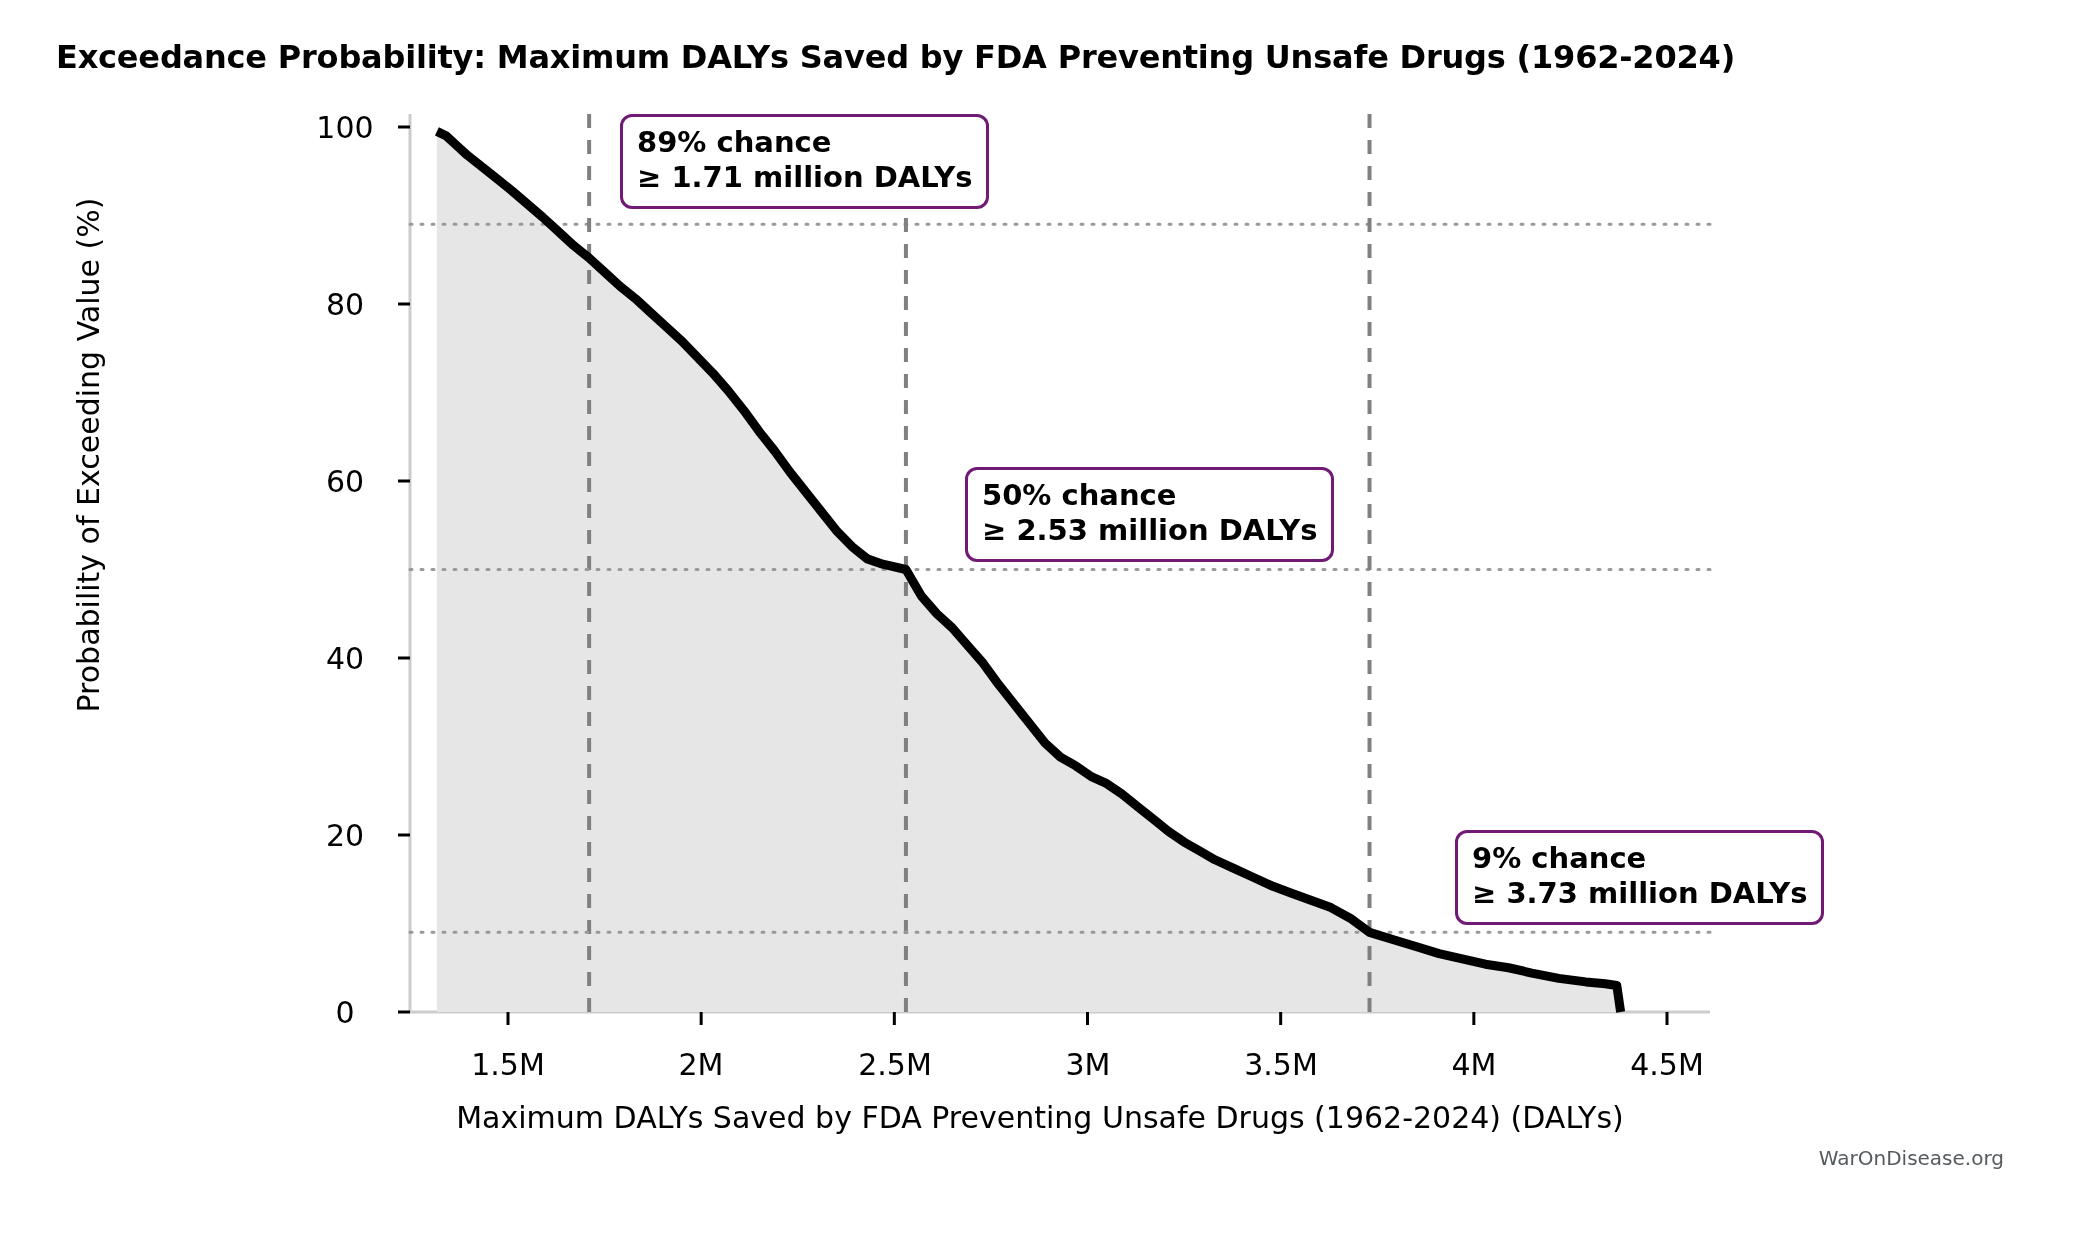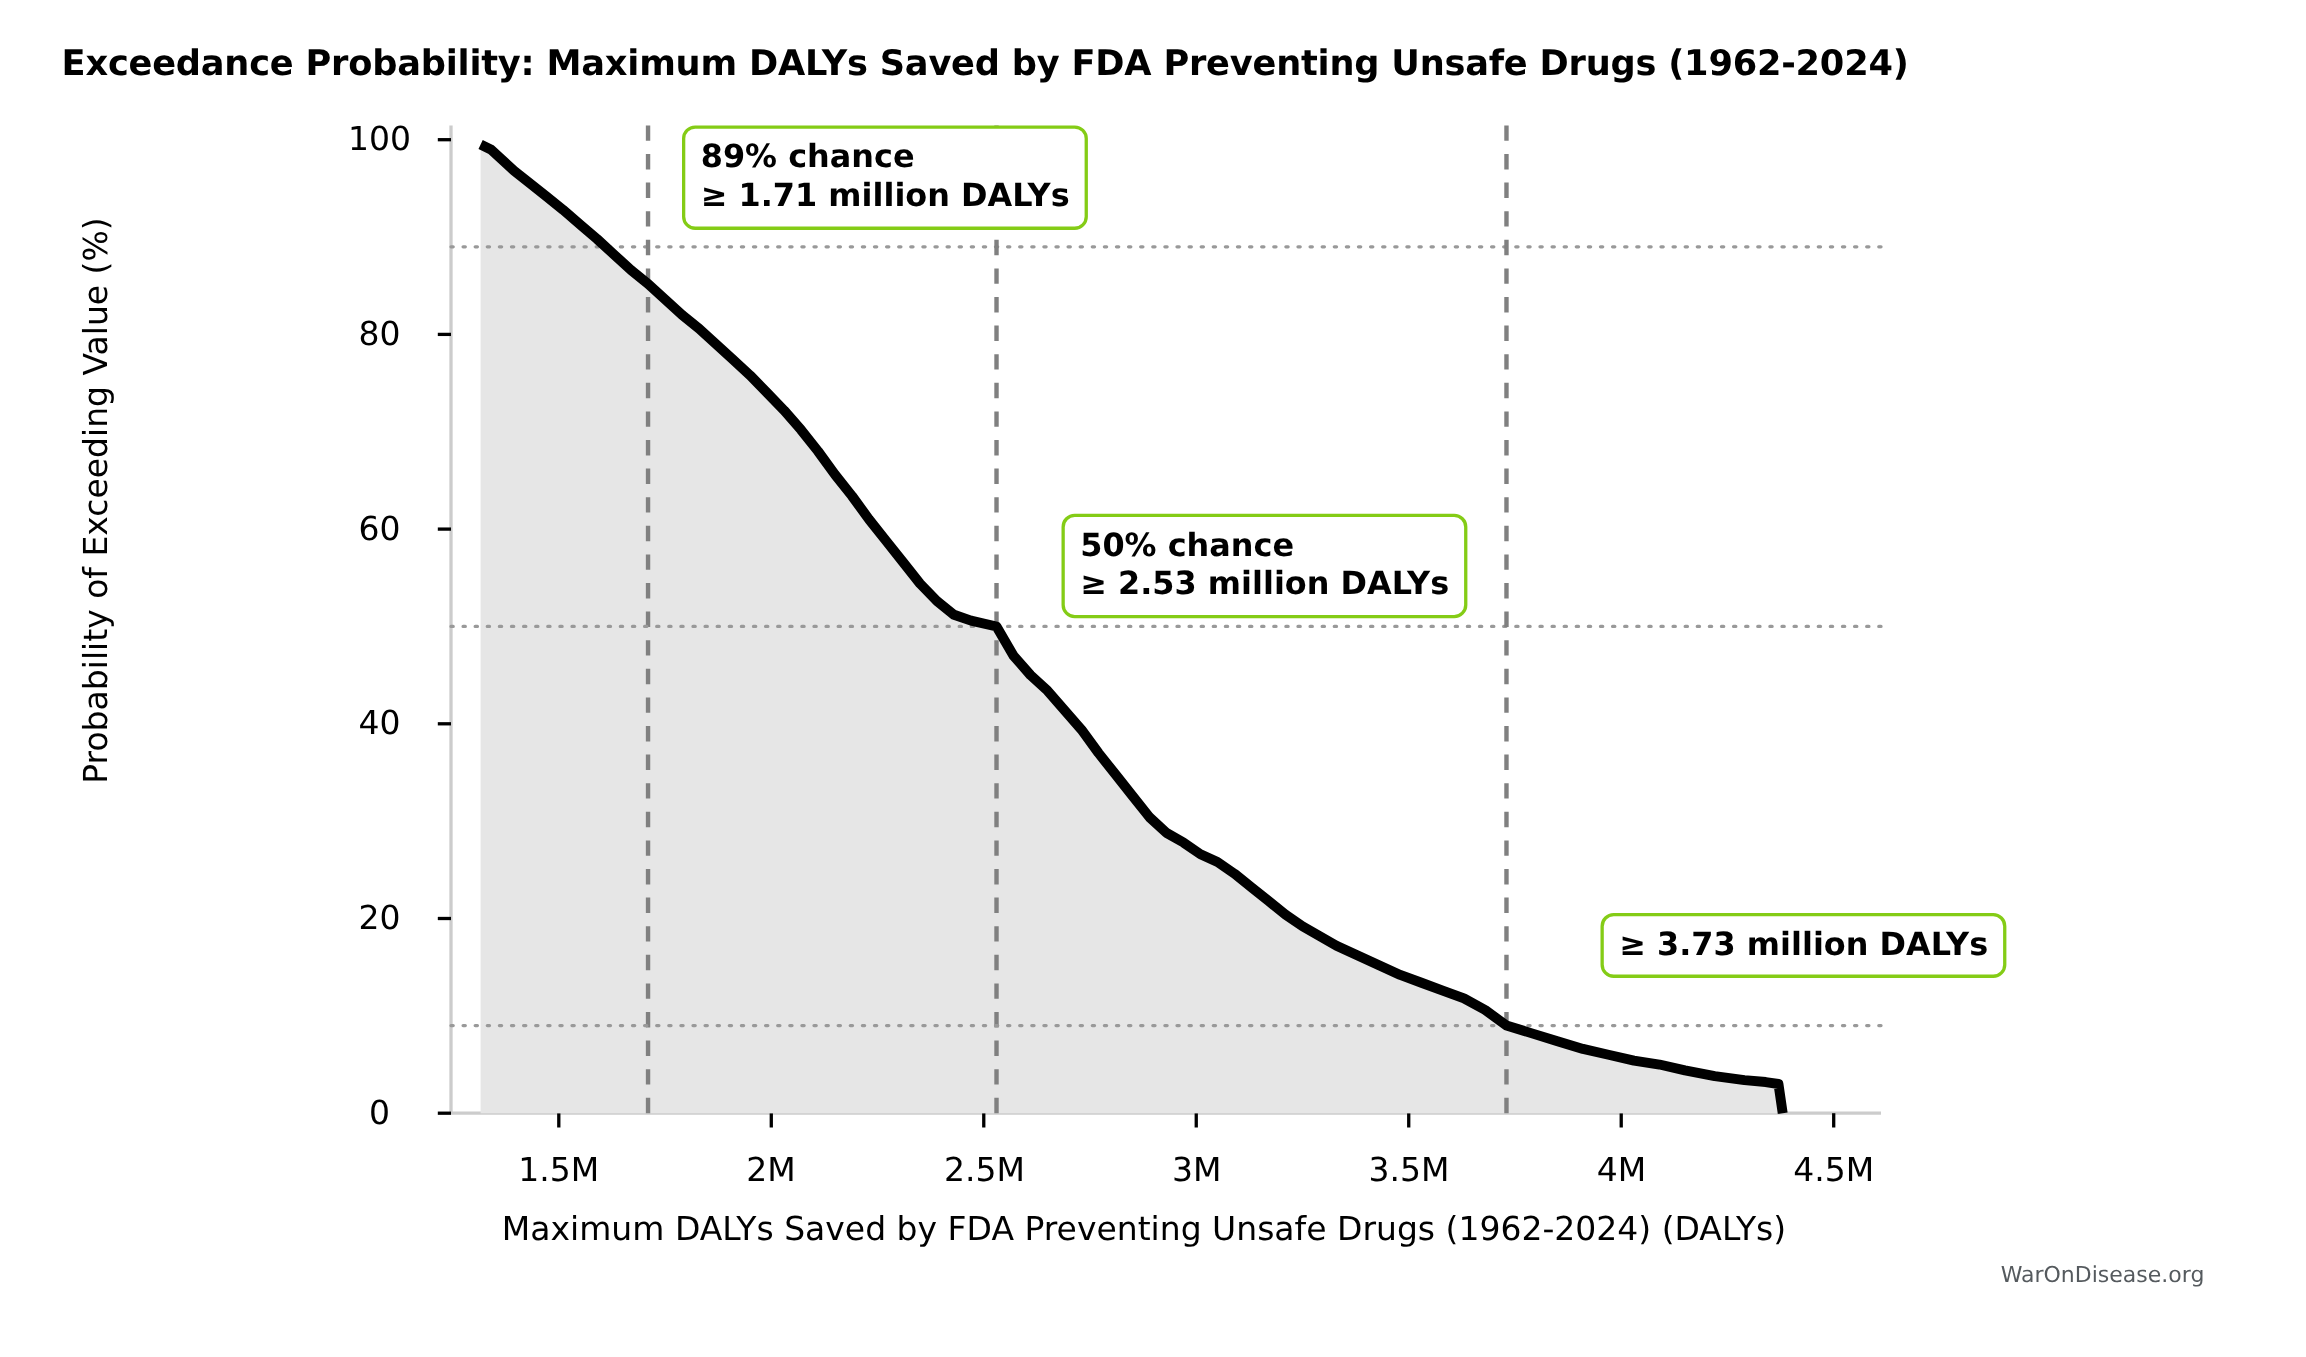--- a/index.html
+++ b/index.html
@@ -38,21 +38,21 @@
   }
   #watermark{
     position:absolute; right:92px; top:1146px;
     font-size:20px; color:#555a5e;
     font-family:"DejaVu Sans","Liberation Sans",sans-serif;
     white-space:nowrap;
   }
 
   .annotation{
     position:absolute;
-    border:3px solid #84cc16;
+    border:3px solid #701a75;
     border-radius:12px;
     background:#ffffff;
     padding:8px 14px 10px 14px;
     font-size:29px; font-weight:bold; color:#000;
     line-height:1.22;
     font-family:"DejaVu Sans","Liberation Sans",sans-serif;
     white-space:nowrap;
   }
   .annotation div{white-space:nowrap;}
 </style>
@@ -114,16 +114,17 @@
     <div>89% chance</div>
     <div>≥ 1.71 million DALYs</div>
   </div>
 
   <div class="annotation" style="left:965px;top:467px;">
     <div>50% chance</div>
     <div>≥ 2.53 million DALYs</div>
   </div>
 
   <div class="annotation" style="left:1455px;top:830px;">
+    <div>9% chance</div>
     <div>≥ 3.73 million DALYs</div>
   </div>
 
 </div>
 
 </body></html>

